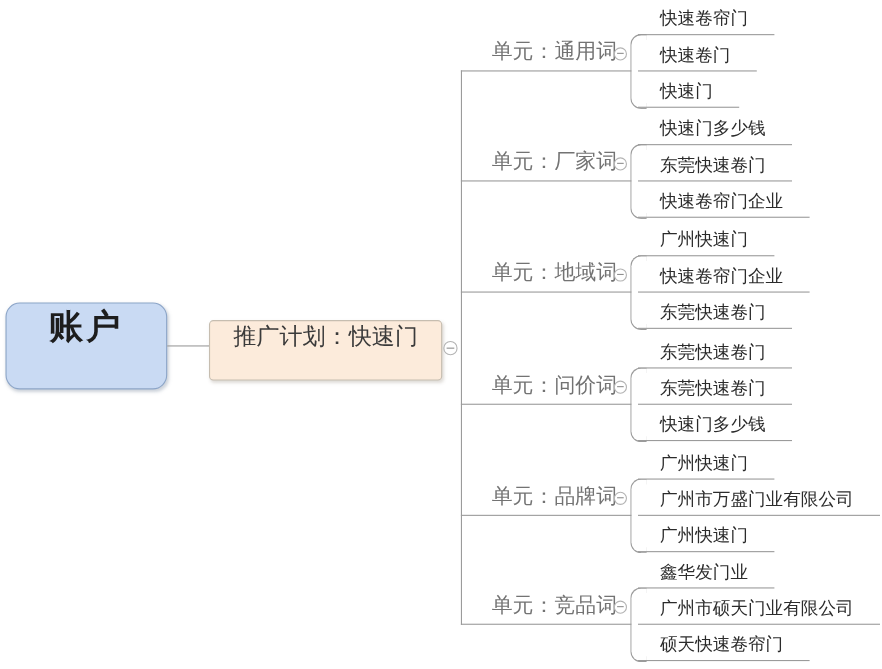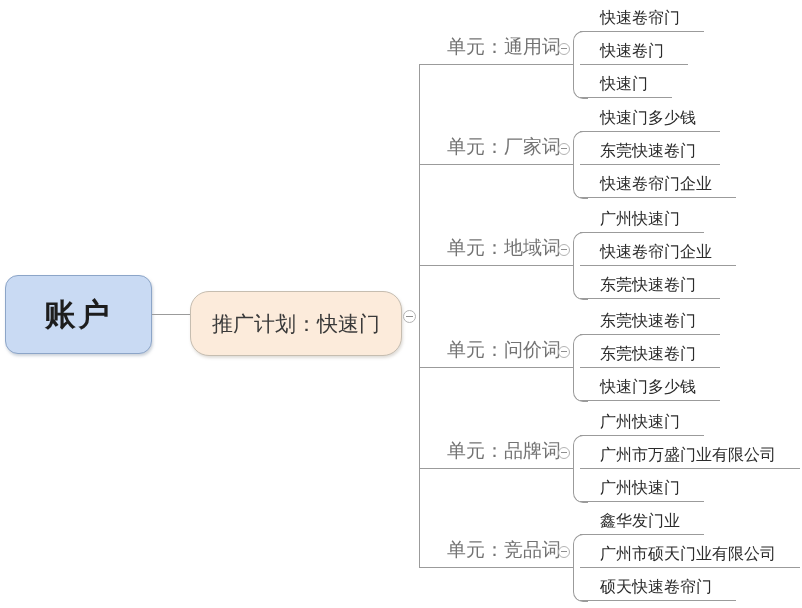--- a/index.html
+++ b/index.html
@@ -4,30 +4,30 @@
 <style>
   html,body{margin:0;padding:0;}
   body{
     width:802px;height:608px;background:#ffffff;
     font-family:"Liberation Serif","DejaVu Serif",serif;
     color:#2e2e2e;
   }
   .canvas{position:relative;width:802px;height:608px;overflow:hidden;background:#fff;}
 
   
-  .node{position:absolute;box-sizing:border-box;display:flex;align-items:center;justify-content:center;}
+  .node{position:absolute;box-sizing:border-box;display:flex;align-items:flex-start;justify-content:center;}
   .root{
     left:5px;top:275px;width:147px;height:79px;
     background:#c9daf3;border:1px solid #8ca5c8;border-radius:13px;
     font-size:31px;font-weight:bold;letter-spacing:3px;color:#1d1d1d;
     box-shadow:1px 2px 3px rgba(110,125,150,.35);
   }
   .plan{
-    left:190px;top:291px;width:212px;height:65px;
-    background:#fcebdb;border:1px solid #c6bdb0;border-radius:19px;
+    left:190px;top:291px;width:212px;height:55px;
+    background:#fcebdb;border:1px solid #c6bdb0;border-radius:4px;
     font-size:21px;color:#3a3a3a;
     box-shadow:1px 2px 3px rgba(150,140,125,.3);
   }
 
   
   .conn-root{position:absolute;left:152px;top:314px;width:38px;height:0;border-top:1.5px solid #9b9b9b;}
   .trunk{position:absolute;left:419px;top:64px;width:0;height:504px;border-left:1.5px solid #9b9b9b;}
 
   
   .minus{position:absolute;box-sizing:border-box;background:#fff;border:1px solid #b3b3b3;border-radius:50%;z-index:3;}

